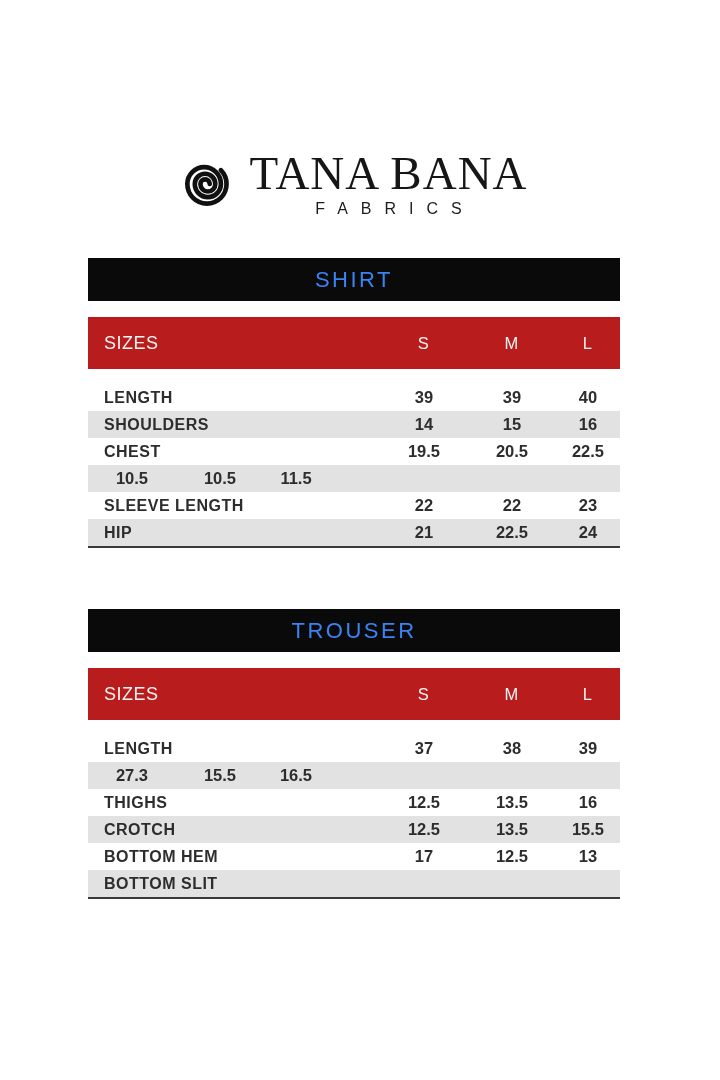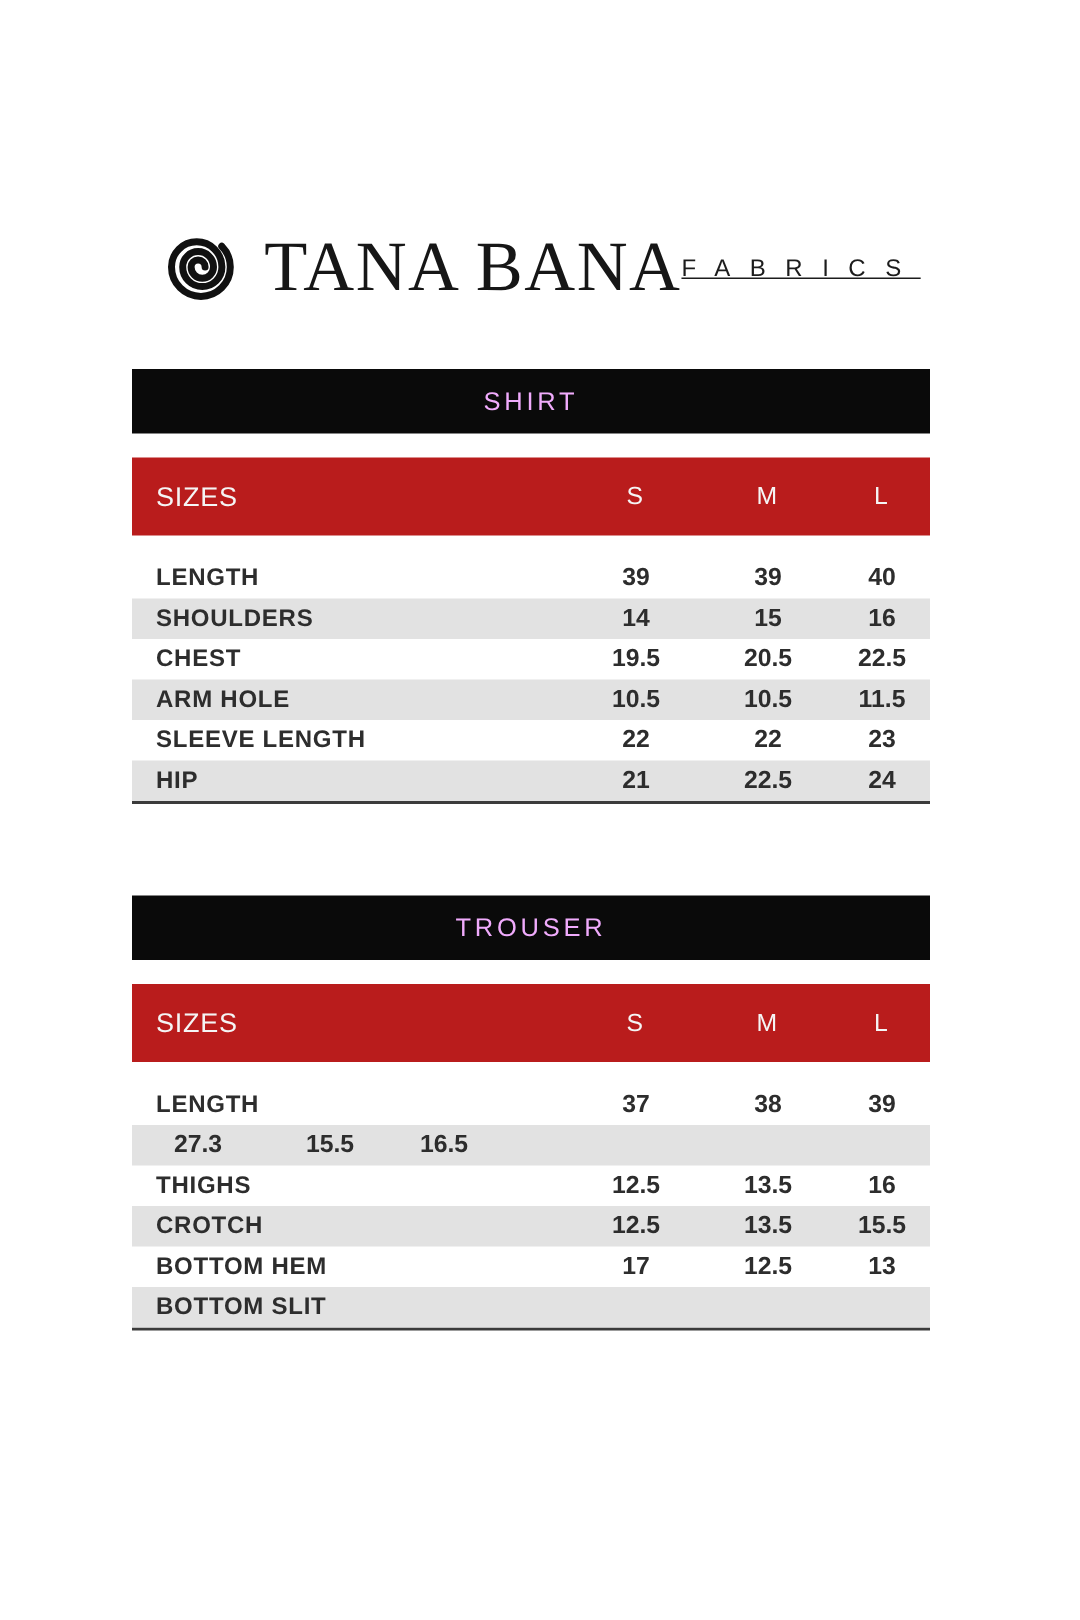--- a/index.html
+++ b/index.html
@@ -18,57 +18,56 @@
     display: flex;
     justify-content: center;
   }
   .logo {
     display: flex;
     align-items: center;
     gap: 15px;
     margin-left: -14px;
   }
   .logo svg { display: block; }
-  .logo-text { display: flex; flex-direction: row; align-items: center; }
+  .logo-text { display: flex; flex-direction: column; align-items: center; }
   .brand-name {
     font-family: "Liberation Serif", serif;
     font-size: 47px;
     line-height: 1;
     letter-spacing: 1px;
     color: #161616;
     white-space: nowrap;
   }
   .brand-subtitle {
     font-family: "Liberation Sans", sans-serif;
     font-size: 16px;
     font-weight: 500;
     letter-spacing: 13px;
     margin-right: -13px; 
     margin-top: 3px;
     color: #1c1c1c;
     white-space: nowrap;
-    text-decoration: underline;
   }
 
   
   .size-table {
     width: 532px;
     margin-left: 88px;
   }
   .size-table.shirt { margin-top: 40px; }
   .size-table.trouser { margin-top: 61px; }
 
   .bar-title {
     height: 43px;
     background: #0a0a0a;
-    color: #f0abfc;
+    color: #3b82f6;
     display: flex;
     align-items: center;
     justify-content: center;
-    font-size: 17px;
+    font-size: 22px;
     font-weight: 400;
     letter-spacing: 2.5px;
   }
   .bar-header {
     margin-top: 16px;
     height: 52px;
     background: #b91c1c;
     color: #f5f5f5;
     display: flex;
     align-items: center;
@@ -147,21 +146,20 @@
         <div class="cell-val">15</div>
         <div class="cell-val last">16</div>
       </div>
       <div class="row">
         <div class="cell-label">CHEST</div>
         <div class="cell-val">19.5</div>
         <div class="cell-val">20.5</div>
         <div class="cell-val last">22.5</div>
       </div>
       <div class="row">
-        <div class="cell-label">ARM HOLE</div>
         <div class="cell-val">10.5</div>
         <div class="cell-val">10.5</div>
         <div class="cell-val last">11.5</div>
       </div>
       <div class="row">
         <div class="cell-label">SLEEVE LENGTH</div>
         <div class="cell-val">22</div>
         <div class="cell-val">22</div>
         <div class="cell-val last">23</div>
       </div>

